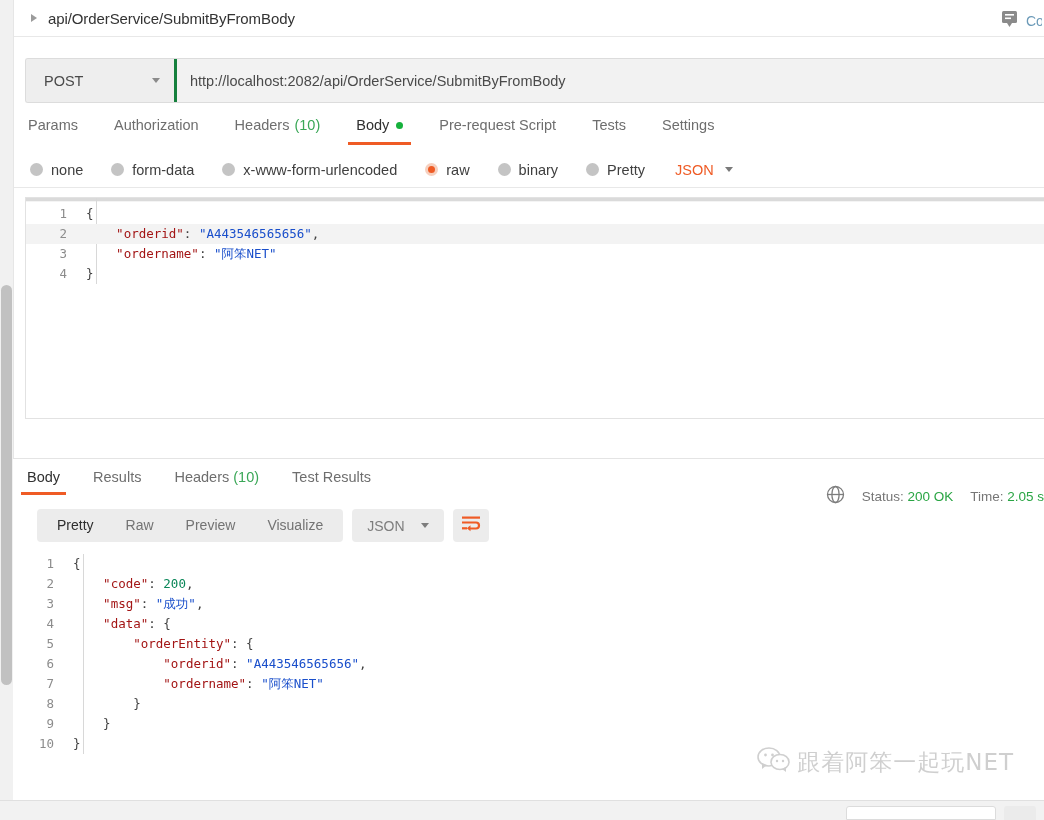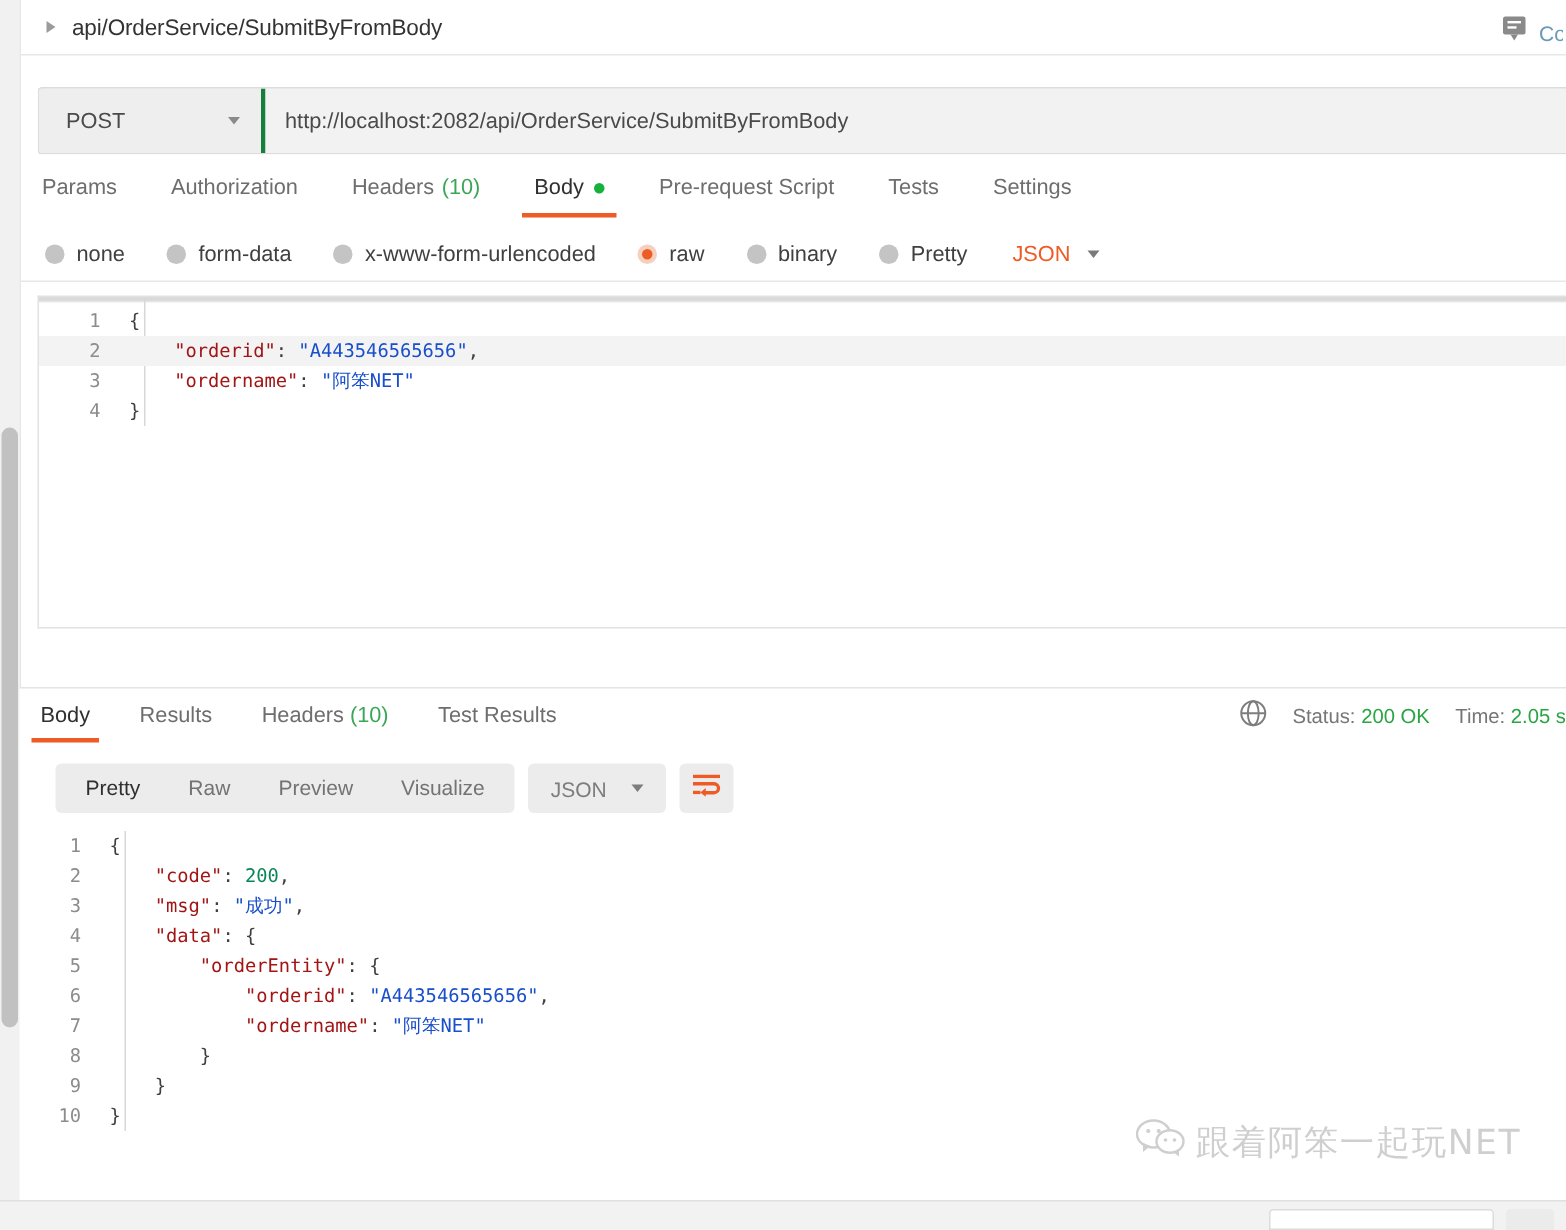--- a/index.html
+++ b/index.html
@@ -293,21 +293,21 @@
   .resp-tab.active { color: #303030; }
   .resp-tab.active::after {
     content: "";
     position: absolute;
     left: -6px; right: -6px; bottom: 0;
     height: 3px;
     background: #ef5b25;
   }
   .resp-meta {
     position: absolute;
-    right: 0; top: 7px;
+    right: 0; top: 26px;
     display: flex;
     align-items: center;
     gap: 17px;
     font-size: 13.5px;
     color: #767676;
     white-space: nowrap;
   }
   .green { color: #2aa544; }
 
   

